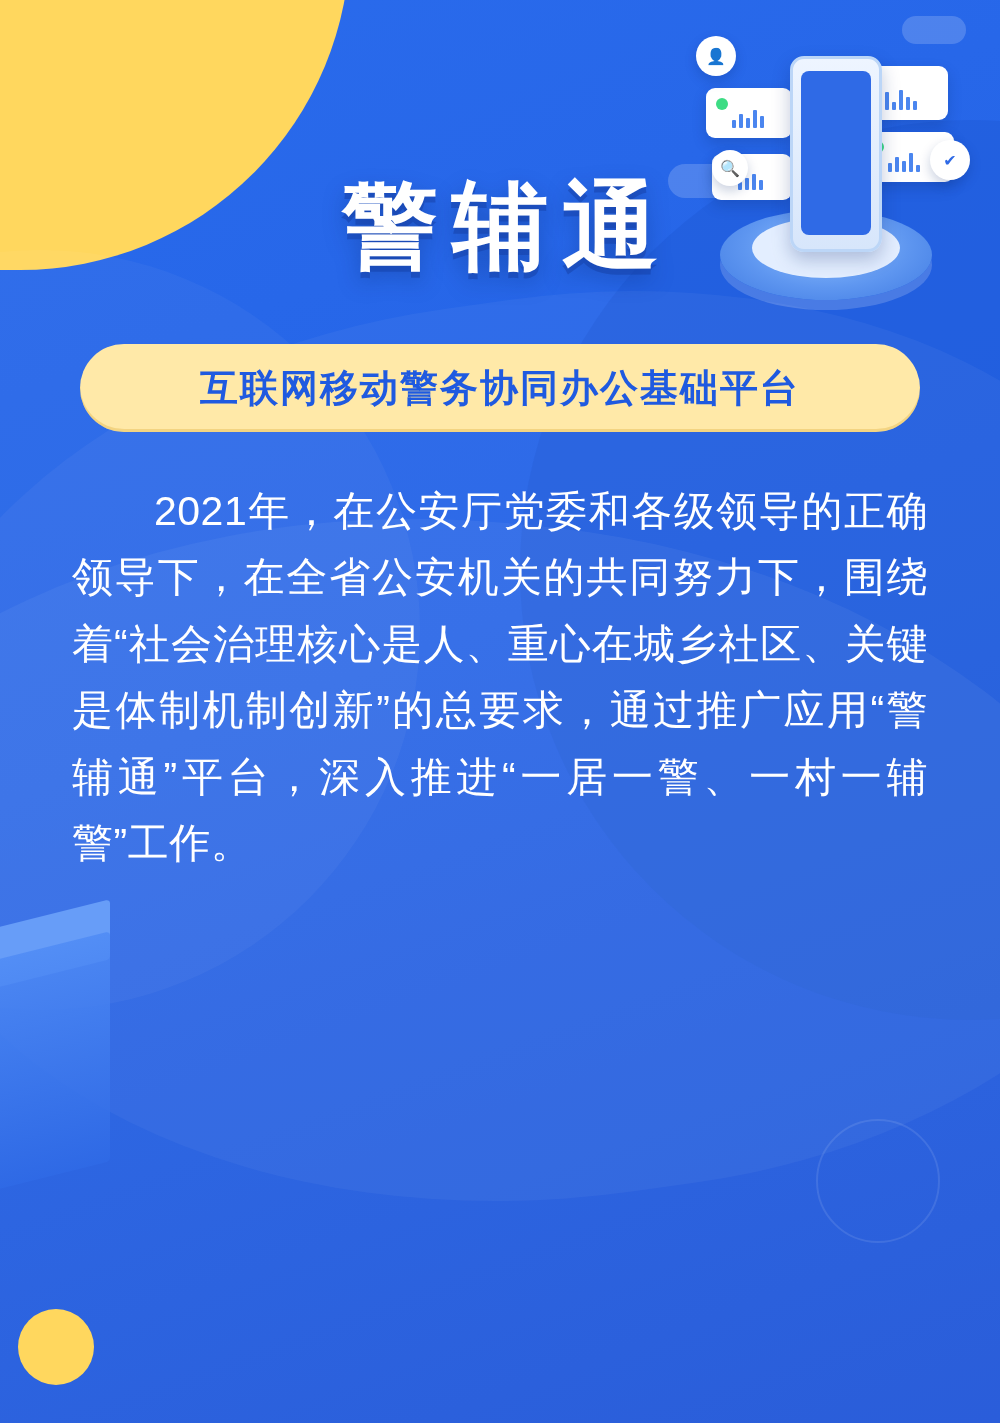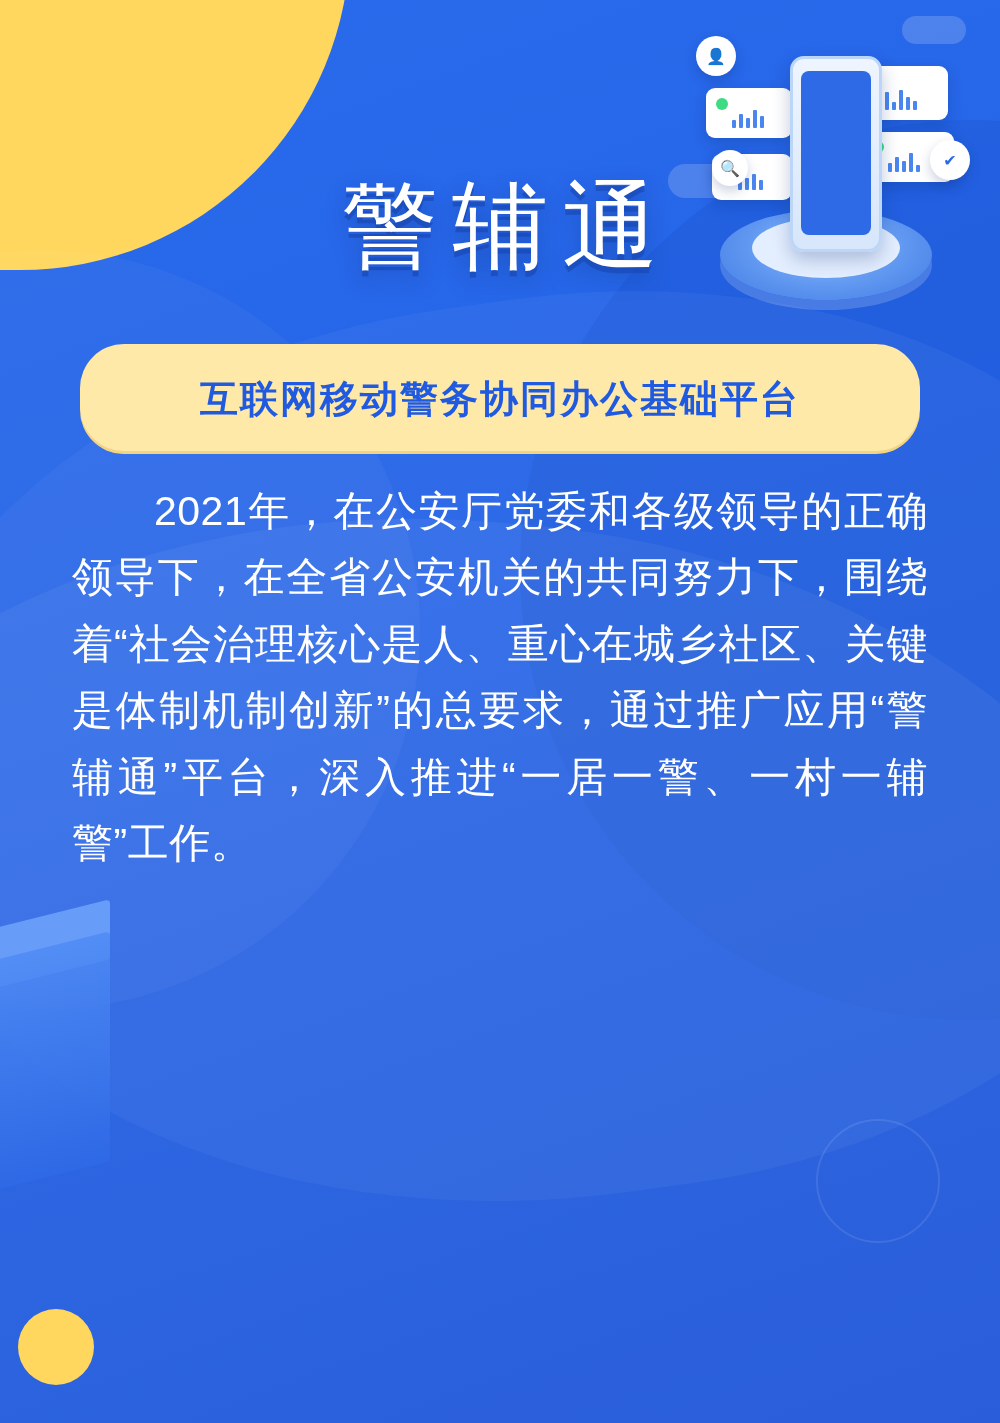--- a/index.html
+++ b/index.html
@@ -216,34 +216,34 @@
 
   
   .title {
     position: absolute;
     left: 0;
     right: 0;
     top: 176px;
     text-align: center;
     color: #ffffff;
     font-size: 96px;
-    font-weight: normal;
+    font-weight: bold;
     letter-spacing: 14px;
     text-indent: 14px;
     text-shadow: 0 6px 0 rgba(20,60,160,0.45), 0 10px 22px rgba(10,40,110,0.35);
     line-height: 1.05;
   }
 
   
   .subtitle-pill {
     position: absolute;
     left: 80px;
     top: 344px;
     width: 840px;
-    height: 110px;
+    height: 88px;
     border-radius: 44px;
     background: #ffe9a8;
     box-shadow: inset 0 -3px 0 rgba(220,175,60,0.35);
     display: flex;
     align-items: center;
     justify-content: center;
   }
   .subtitle-pill .subtitle-text {
     color: #1f5ae0;
     font-size: 38px;

